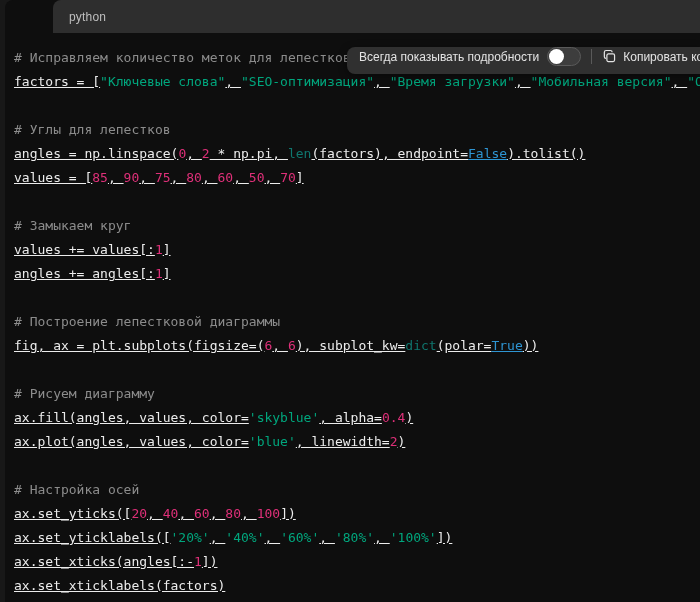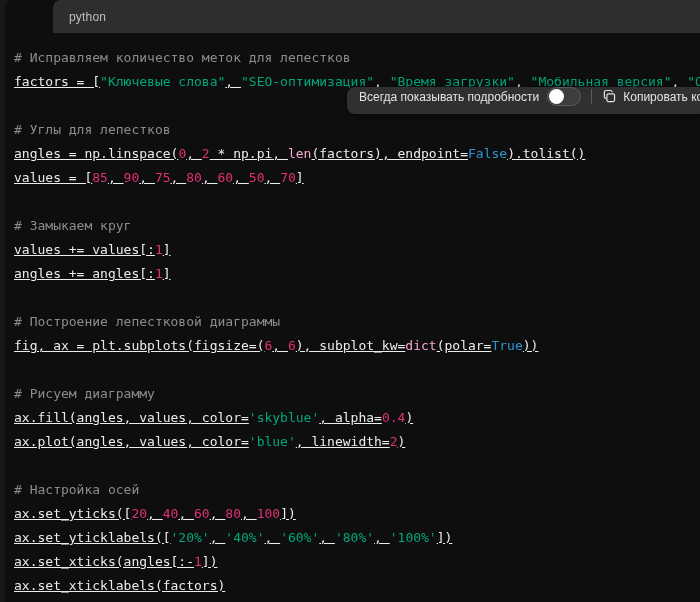--- a/index.html
+++ b/index.html
@@ -20,29 +20,28 @@
     padding:13px 6px 0 9px;
     font-family:"DejaVu Sans Mono", monospace;
     font-size:13px; line-height:24px; color:#ececec;
     white-space:pre; overflow:hidden;
   }
   .code-line{ height:24px; white-space:pre; }
   .tok-p{ color:#ececec;text-decoration:underline; }
   .tok-c{ color:#8c8c8c; }
   .tok-s{ color:#00a67d; }
   .tok-n{ color:#df3079; }
-  .tok-b{ color:#f9a8d4; }
-  .tok-k{ color:#2e95d3; }
+  .tok-b{ color:#0f766e; }
+  .tok-k{ color:#2e95d3;text-decoration:underline; }
 
   .toolbar{
     position:absolute; left:347px; top:47px; right:0; height:27px;
     background:#303030; border-radius:8px 0 0 8px;
     display:flex; align-items:center; padding:0 8px 8px 12px;
     box-shadow:0 2px 8px rgba(0,0,0,.45);
-    margin-top:40px;
   }
   .toolbar-label{ font-size:12px; color:#e3e3e3; white-space:nowrap; }
   .toggle{
     position:relative; width:34px; height:19px; margin-left:8px; flex:none;
     background:#3d3d3d; border:1px solid #5a5a5a; border-radius:10px; cursor:pointer;
   }
   .toggle .knob{
     position:absolute; left:1px; top:1px; width:15px; height:15px;
     border-radius:50%; background:#ffffff;
   }

